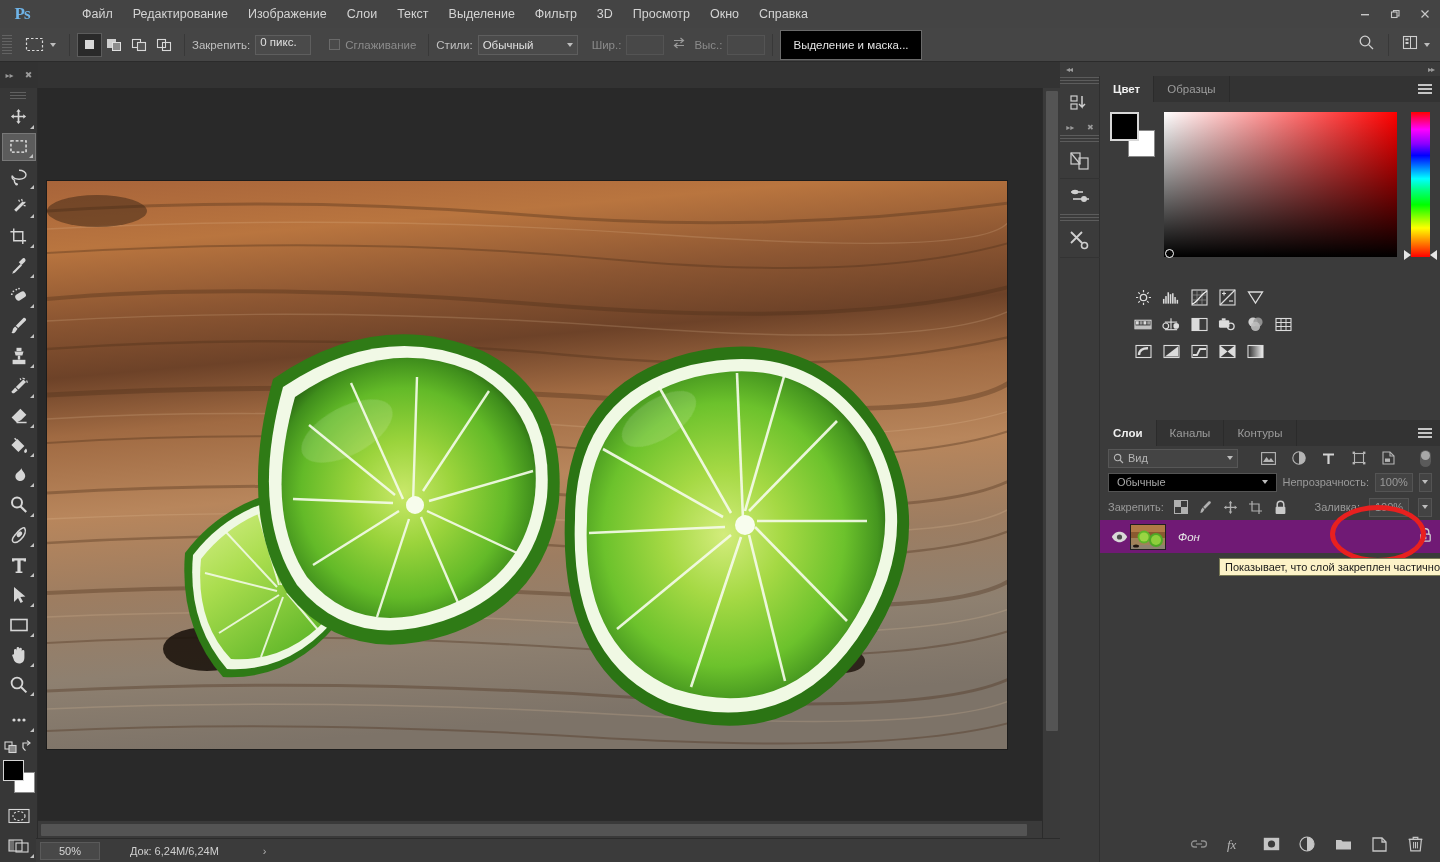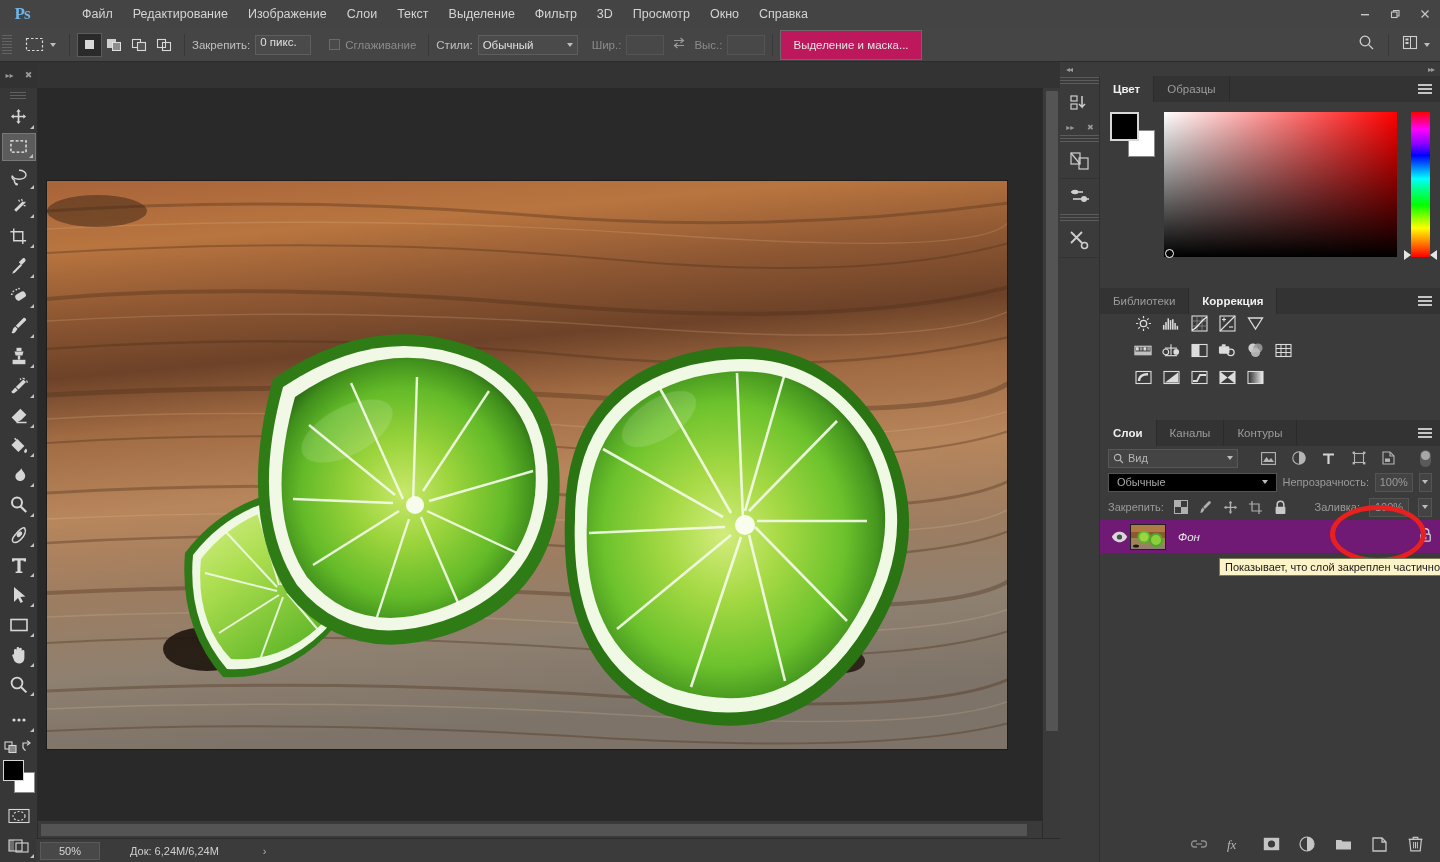--- a/index.html
+++ b/index.html
@@ -68,21 +68,21 @@
   .opt-select {
     background: #4a4a4a; border: 1px solid #5e5e5e; color: #e0e0e0;
     font-size: 11.5px; height: 20px; padding: 0 4px; width: 100px;
     display: flex; align-items: center; justify-content: space-between;
   }
   .chkbox {
     width: 11px; height: 11px; border: 1px solid #6a6a6a; background: #4a4a4a;
     margin-right: 5px;
   }
   .btn-main {
-    background: #be185d; border: 1px solid #6a6a6a; color: #e4e4e4;
+    background: #000000; border: 1px solid #6a6a6a; color: #e4e4e4;
     font-size: 11.5px; height: 30px; padding: 0 12px;
     display: flex; align-items: center; justify-content: center;
   }
   .opt-right { margin-left: auto; display: flex; align-items: center; gap: 6px; padding-right: 10px; }
 
   
   .toolbar {
     position: absolute; left: 0; top: 88px; width: 38px; height: 774px;
     background: #373737; border-right: 1px solid #2b2b2b;
     display: flex; flex-direction: column; align-items: center; padding-top: 4px;
@@ -836,31 +836,20 @@
             <span class="marker"></span>
           </div>
           <div class="cstrip">
             <span class="tri-l"></span>
             <span class="tri-r"></span>
           </div>
         </div>
       </div>
 
       <div class="panel" id="adjPanel">
-        <div class="panel-tabs">
-          <div class="ptab">Библиотеки</div>
-          <div class="ptab active">Коррекция</div>
-          <div class="panel-menu">
-            <span class="hamburger">
-                <i></i>
-                <i></i>
-                <i></i>
-              </span>
-          </div>
-        </div>
         <div class="adj-rows">
           <div class="adj-row">
             <span class="adj-ico">
               <svg width="17" height="17" viewBox="0 0 17 17">
                   <circle cx="8.5" cy="8.5" r="3.2" fill="none" stroke="#dcdcdc" stroke-width="1.3"></circle>
                   <path d="M8.5 1 V3.2 M8.5 13.8 V16 M1 8.5 H3.2 M13.8 8.5 H16 M3.3 3.3 L4.8 4.8 M12.2 12.2 L13.7 13.7 M13.7 3.3 L12.2 4.8 M4.8 12.2 L3.3 13.7" stroke="#dcdcdc" stroke-width="1.2"></path>
                 </svg>
             </span>
             <span class="adj-ico">
               <svg width="19" height="15" viewBox="0 0 19 15">

